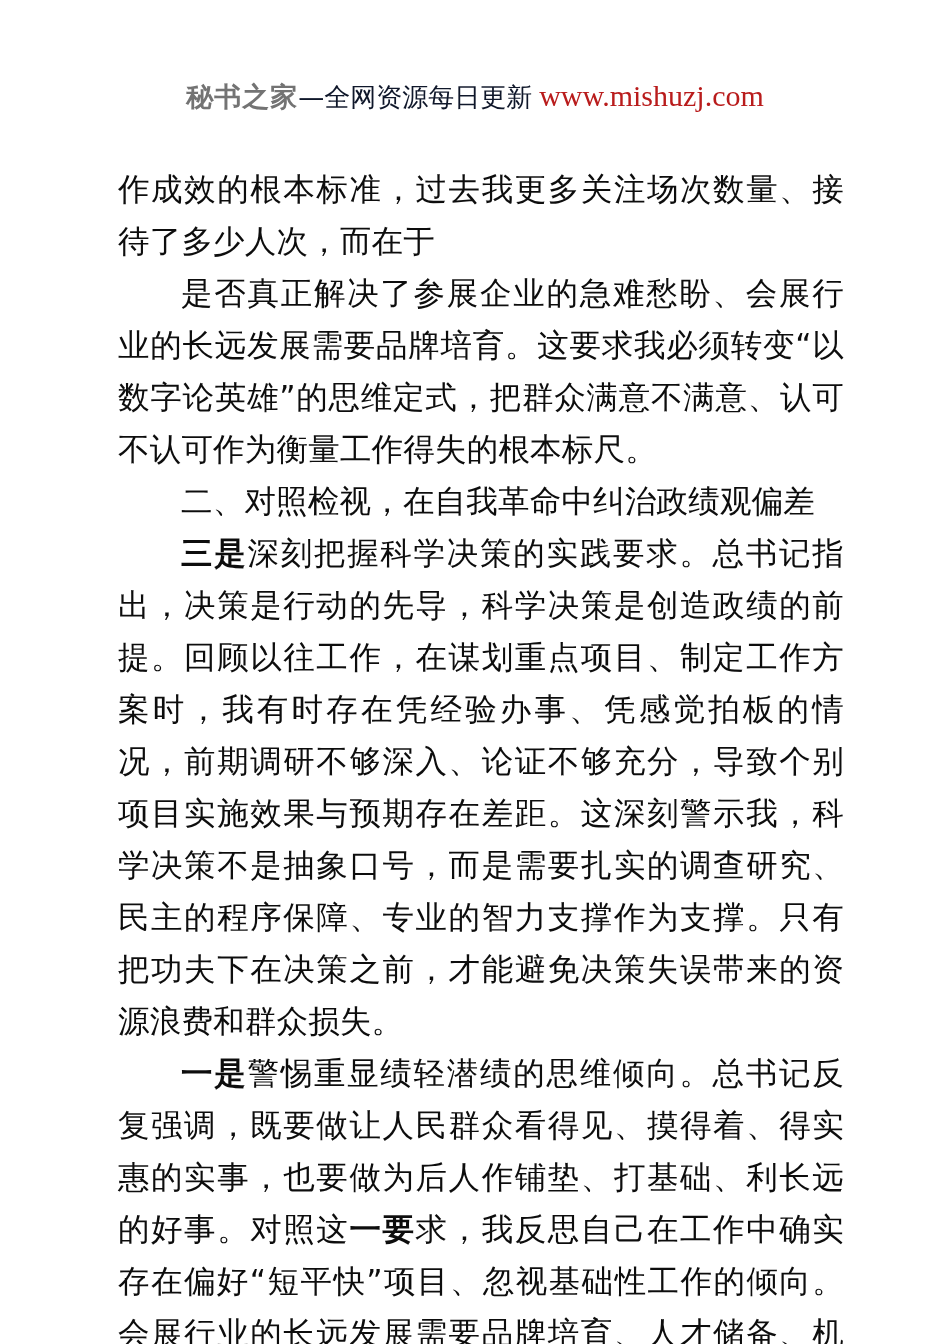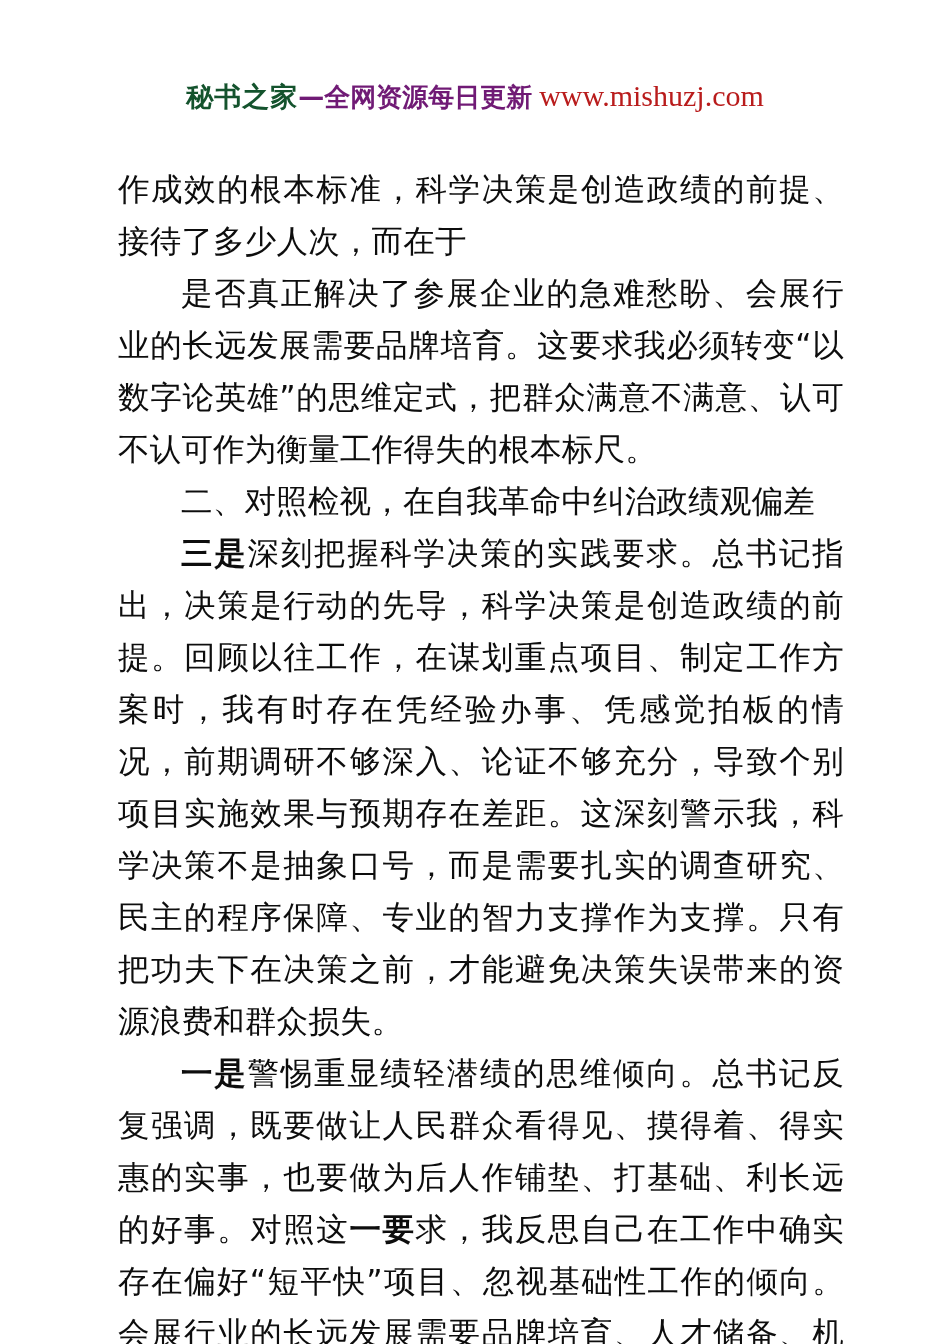--- a/index.html
+++ b/index.html
@@ -24,29 +24,29 @@
     position: absolute;
     top: 78px;
     left: 0;
     width: 950px;
     text-align: center;
     font-size: 28px;
     line-height: 1.2;
     white-space: nowrap;
   }
   .header .brand {
-    color: #14532d;
+    color: #737373;
     font-weight: bold;
     font-family: "DejaVu Sans", "Liberation Sans", sans-serif;
     font-size: 27px;
     letter-spacing: 1px;
   }
   .header .tagline {
-    color: #701a75;
-    font-weight: bold;
+    color: #0f172a;
+    font-weight: normal;
     font-family: "DejaVu Sans", "Liberation Sans", sans-serif;
     font-size: 26px;
     margin-top: 28px;
   }
   .header .url {
     color: #b91c1c;
     font-family: "Liberation Serif", serif;
     font-size: 30px;
     letter-spacing: 0px;
   }
@@ -78,20 +78,20 @@
 </head>
 <body>
 
 <div class="page">
 
   <div class="header">
     <span class="brand">秘书之家</span><span class="tagline">—全网资源每日更新</span> <span class="url">www.mishuzj.com</span>
   </div>
 
   <div class="body-text" id="doc-body">
-      <p><span>作成效的根本标准，科学决策是创造政绩的前提、接待了多少人次，而在于</span></p>
+      <p><span>作成效的根本标准，过去我更多关注场次数量、接待了多少人次，而在于</span></p>
       <p class="indent"><span>是否真正解决了参展企业的急难愁盼、会展行业的长远发展需要品牌培育。这要求我必须转变“以数字论英雄”的思维定式，把群众满意不满意、认可不认可作为衡量工作得失的根本标尺。</span></p>
       <p class="indent"><span>二、对照检视，在自我革命中纠治政绩观偏差</span></p>
       <p class="indent"><b>三是</b><span>深刻把握科学决策的实践要求。总书记指出，决策是行动的先导，科学决策是创造政绩的前提。回顾以往工作，在谋划重点项目、制定工作方案时，我有时存在凭经验办事、凭感觉拍板的情况，前期调研不够深入、论证不够充分，导致个别项目实施效果与预期存在差距。这深刻警示我，科学决策不是抽象口号，而是需要扎实的调查研究、民主的程序保障、专业的智力支撑作为支撑。只有把功夫下在决策之前，才能避免决策失误带来的资源浪费和群众损失。</span></p>
       <p class="indent"><b>一是</b><span>警惕重显绩轻潜绩的思维倾向。总书记反复强调，既要做让人民群众看得见、摸得着、得实惠的实事，也要做为后人作铺垫、打基础、利长远的好事。对照这</span><b>一要</b><span>求，我反思自己在工作中确实存在偏好“短平快”项目、忽视基础性工作的倾向。会展行业的长远发展需要品牌培育、人才储备、机制完善等“潜绩”支撑，但这类工作往往周期长、见效慢、不易量化。过去我更多关注场次数量、展览面积等显性指标，对服务质量</span></p>
     </div>
 
 </div>
 
 </body></html>

